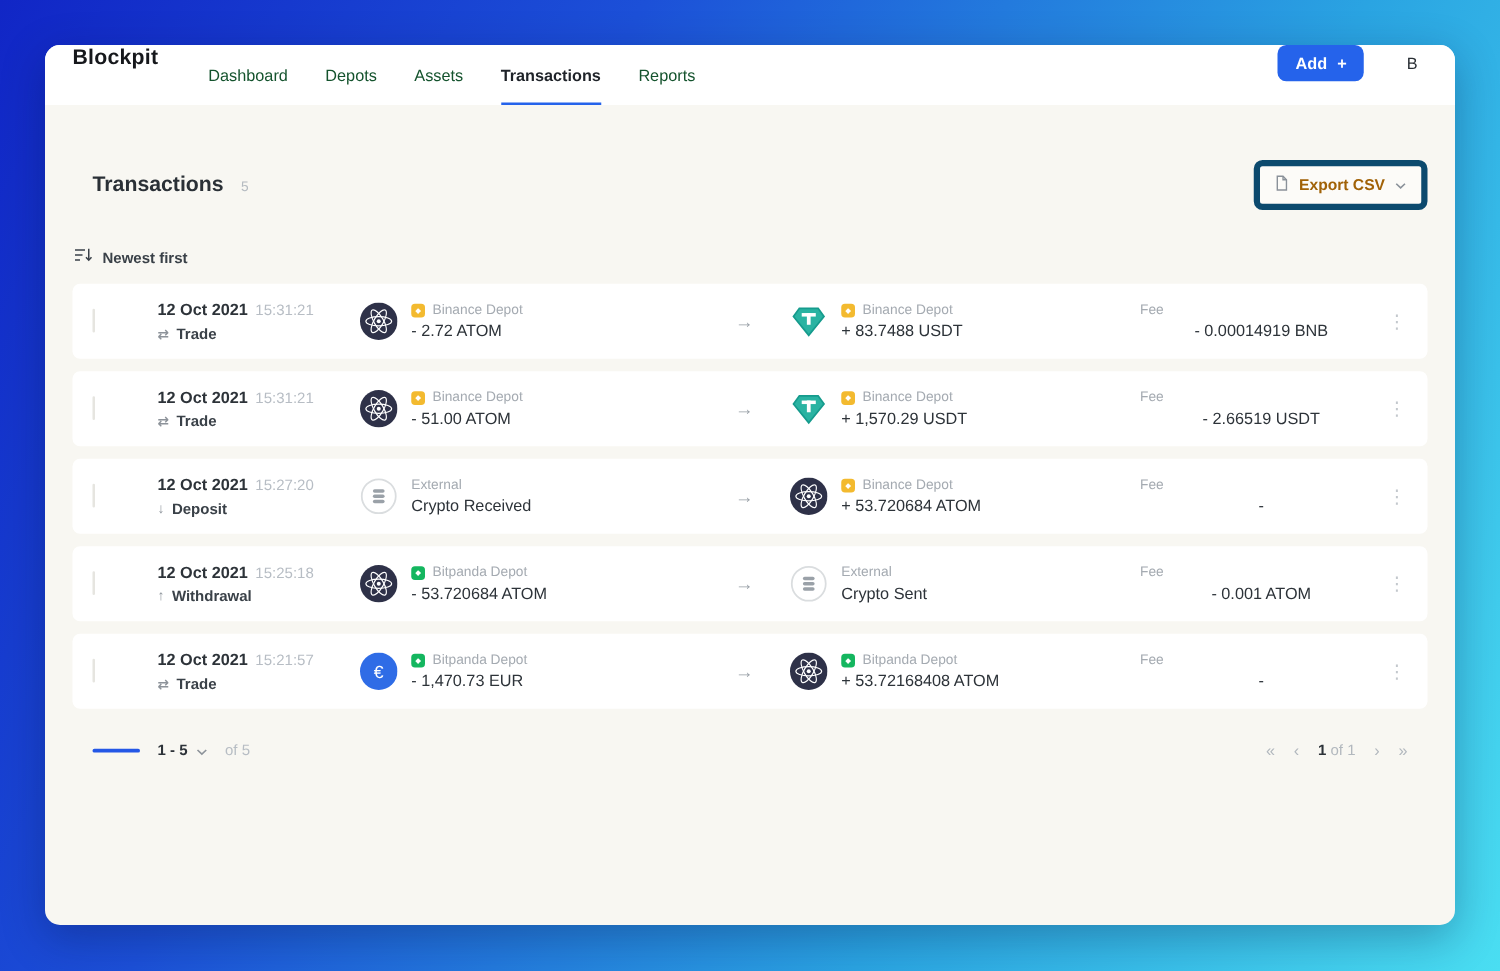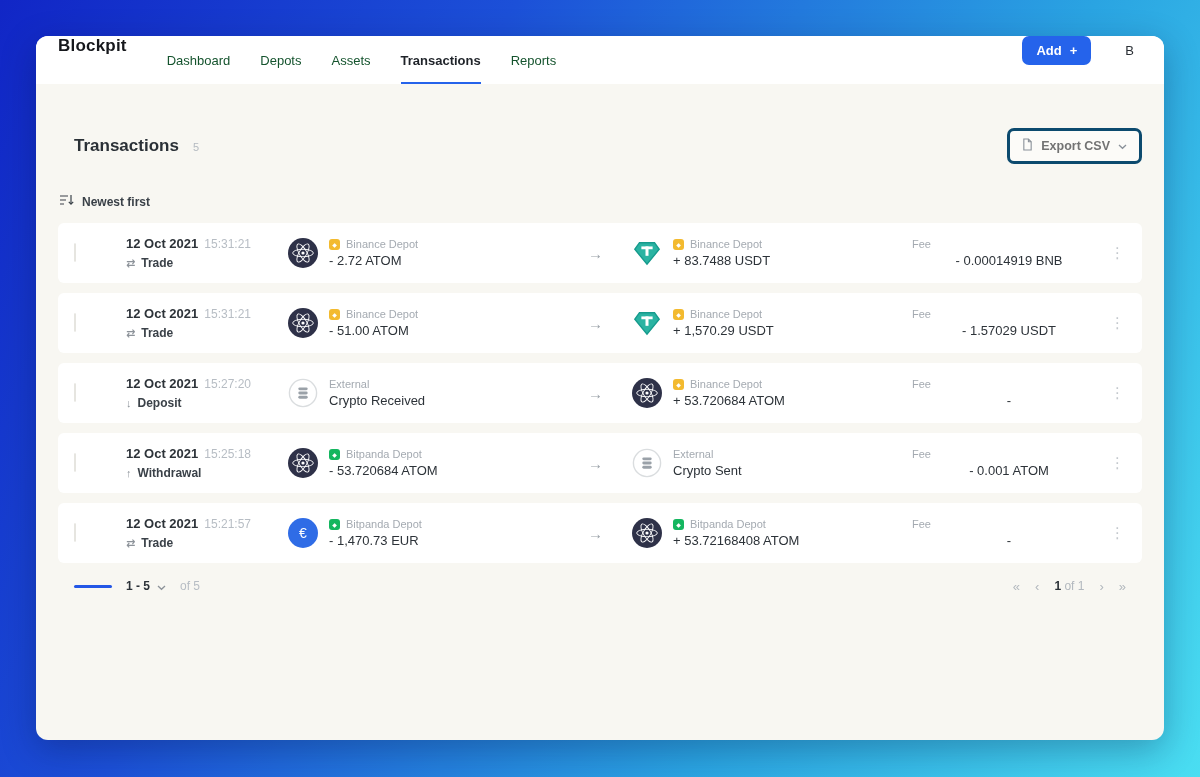--- a/index.html
+++ b/index.html
@@ -23,22 +23,22 @@
     font-size:13px; font-weight:600; display:flex; align-items:center; gap:8px; cursor:pointer;
     font-family:inherit; }
   .avatar { font-size:13px; color:#2a2f35; font-weight:500; cursor:pointer; padding:4px 8px; }
 
   
   .content { padding:0 22px; }
   .title-row { display:flex; justify-content:space-between; align-items:center; margin-top:44px; }
   .title-left { display:flex; align-items:baseline; gap:14px; padding-left:16px; }
   .page-title { font-size:17px; font-weight:700; color:#2a3036; }
   .page-count { font-size:11px; color:#b4bac0; }
-  .export-btn { background:#fcfbf8; border:3px solid #0c4a6e; border-radius:7px; padding:7px 12px;
-    display:flex; align-items:center; gap:8px; font-size:12.5px; font-weight:600; color:#737373;
+  .export-btn { background:#fcfbf8; border:5px solid #0c4a6e; border-radius:7px; padding:7px 12px;
+    display:flex; align-items:center; gap:8px; font-size:12.5px; font-weight:600; color:#a16207;
     cursor:pointer; font-family:inherit; }
   .export-btn svg, .sort svg { flex:none; }
 
   .filter-row { display:flex; justify-content:space-between; align-items:center; margin-top:30px; padding:0 2px; }
   .chips { display:flex; align-items:center; gap:8px; }
   .chip { font-size:12px; color:#9ba1a8; padding:5px 11px; border-radius:5px; display:flex;
     align-items:center; gap:8px; cursor:pointer; border:1px dashed #e3e2da; }
   .chip[data-active="true"] { background:#dcf0f9; color:#333a41; font-weight:600; border-color:transparent; }
   .sort { display:flex; align-items:center; gap:8px; font-size:12px; font-weight:600; color:#3a4148; cursor:pointer; }
 
@@ -72,21 +72,21 @@
   .badge[data-badge="binance"] { display:flex; background:#f3ba2f; }
   .badge[data-badge="bitpanda"] { display:flex; background:#14b65f; }
   .amount { font-size:13px; color:#2d3339; font-weight:500; }
   .arrow { color:#9aa1a8; font-size:15px; text-align:left; }
   .fee { display:flex; flex-direction:column; gap:3px; }
   .fee-label { font-size:11px; color:#a4aab1; }
   .fee-value { font-size:13px; color:#2d3339; font-weight:500;text-align:center; }
   .kebab { color:#c3c8cd; font-size:15px; text-align:center; cursor:pointer; letter-spacing:1px; }
 
   
-  .footer { display:flex; justify-content:space-between; align-items:center; margin-top:15px; padding:0 16px; }
+  .footer { display:flex; justify-content:space-between; align-items:center; margin-top:25px; padding:0 16px; }
   .footer-left { display:flex; align-items:center; gap:14px; }
   .range-dash { width:38px; height:3px; background:#2457e6; border-radius:2px; }
   .range-select { display:flex; align-items:center; gap:7px; font-size:12px; font-weight:700;
     color:#2d3339; cursor:pointer; }
   .range-select .chev { color:#8d939a; margin-top:2px; }
   .range-of { font-size:12px; color:#b7bdc4; }
   .pager { display:flex; align-items:center; gap:15px; font-size:12px; color:#b2b8be; }
   .pager .pg-btn { cursor:pointer; font-size:13px; }
   .pager .current { color:#2d3339; font-weight:700; }
 </style>
@@ -296,21 +296,21 @@
               <span class="depot-line">
                 <span class="badge" data-badge="binance">◆</span>
                 <span>Binance Depot</span>
               </span>
               <span class="amount">+ 1,570.29 USDT</span>
             </span>
           </div>
 
           <div class="fee">
             <span class="fee-label">Fee</span>
-            <span class="fee-value">- 1.57029 USDT</span>
+            <span class="fee-value">- 2.66519 USDT</span>
           </div>
 
           <div class="kebab">⋮</div>
         </div>
 
         <div class="row">
           <div>
             <span class="checkbox"></span>
           </div>
           <div class="dt">

